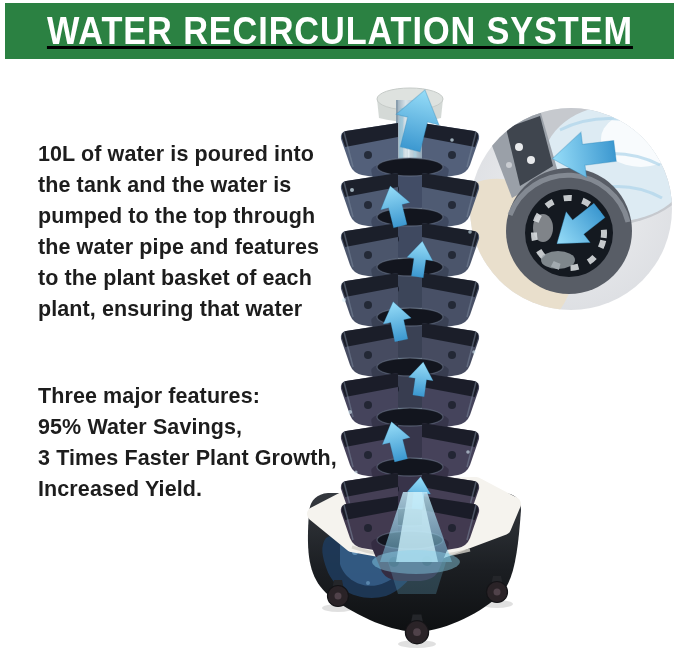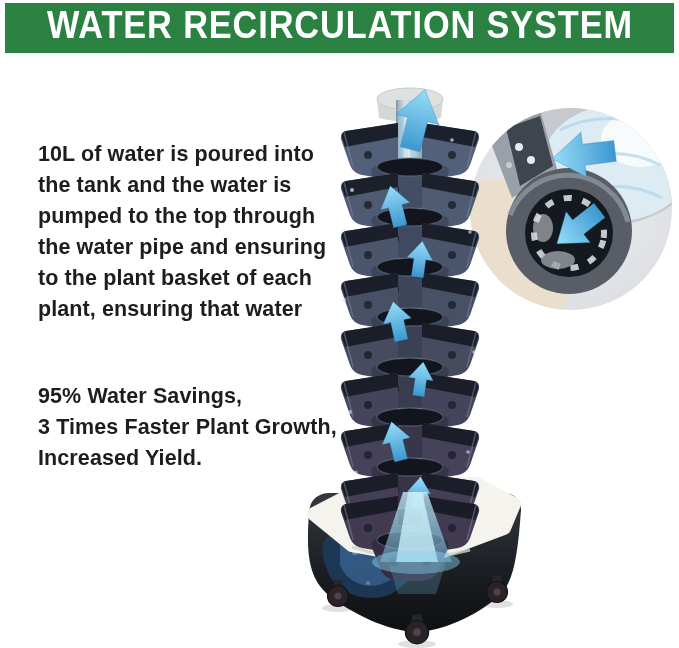--- a/index.html
+++ b/index.html
@@ -1,19 +1,19 @@
 <!DOCTYPE html>
 <html><head>
 <meta charset="utf-8">
 <style>
   html,body{margin:0;padding:0;background:#fff;}
   .page{position:relative;width:679px;height:648px;background:#ffffff;overflow:hidden;
         font-family:"Liberation Sans",sans-serif;}
-  .banner{position:absolute;left:5px;top:3px;right:5px;height:50px;background:#2b8142;
-          display:flex;align-items:flex-start;justify-content:center;}
+  .banner{position:absolute;left:5px;top:3px;right:5px;height:56px;background:#2b8142;
+          display:flex;align-items:center;justify-content:center;text-decoration:underline;}
   .banner-text{color:#ffffff;font-weight:bold;font-size:39px;letter-spacing:1px;
                transform:scaleX(.88);white-space:nowrap;}
   .textblock{position:absolute;color:#1d1d1d;font-size:21.5px;line-height:31px;
              font-weight:700;letter-spacing:.1px;}
   .desc{left:38px;top:139px;}
   .features{left:38px;top:381px;}
   svg.art{position:absolute;left:0;top:0;}
 </style>
 </head>
 <body>
@@ -21,26 +21,27 @@
 <div class="page">
 
   <div class="banner">
     <span class="banner-text">WATER RECIRCULATION SYSTEM</span>
   </div>
 
   <div class="textblock desc">
     <div>10L of water is poured into</div>
     <div>the tank and the water is</div>
     <div>pumped to the top through</div>
-    <div>the water pipe and ensuring</div>
+    <div>the water pipe and features</div>
     <div>to the plant basket of each</div>
     <div>plant, ensuring that water</div>
   </div>
 
   <div class="textblock features">
+    <div>Three major features:</div>
     <div>95% Water Savings,</div>
     <div>3 Times Faster Plant Growth,</div>
     <div>Increased Yield.</div>
   </div>
 
   <svg class="art" width="679" height="648" viewBox="0 0 679 648">
     <defs>
       <linearGradient id="pipeGrad" x1="0" y1="0" x2="1" y2="0">
         <stop offset="0" stop-color="#93a7b6"></stop>
         <stop offset="0.35" stop-color="#d8e4ea"></stop>

